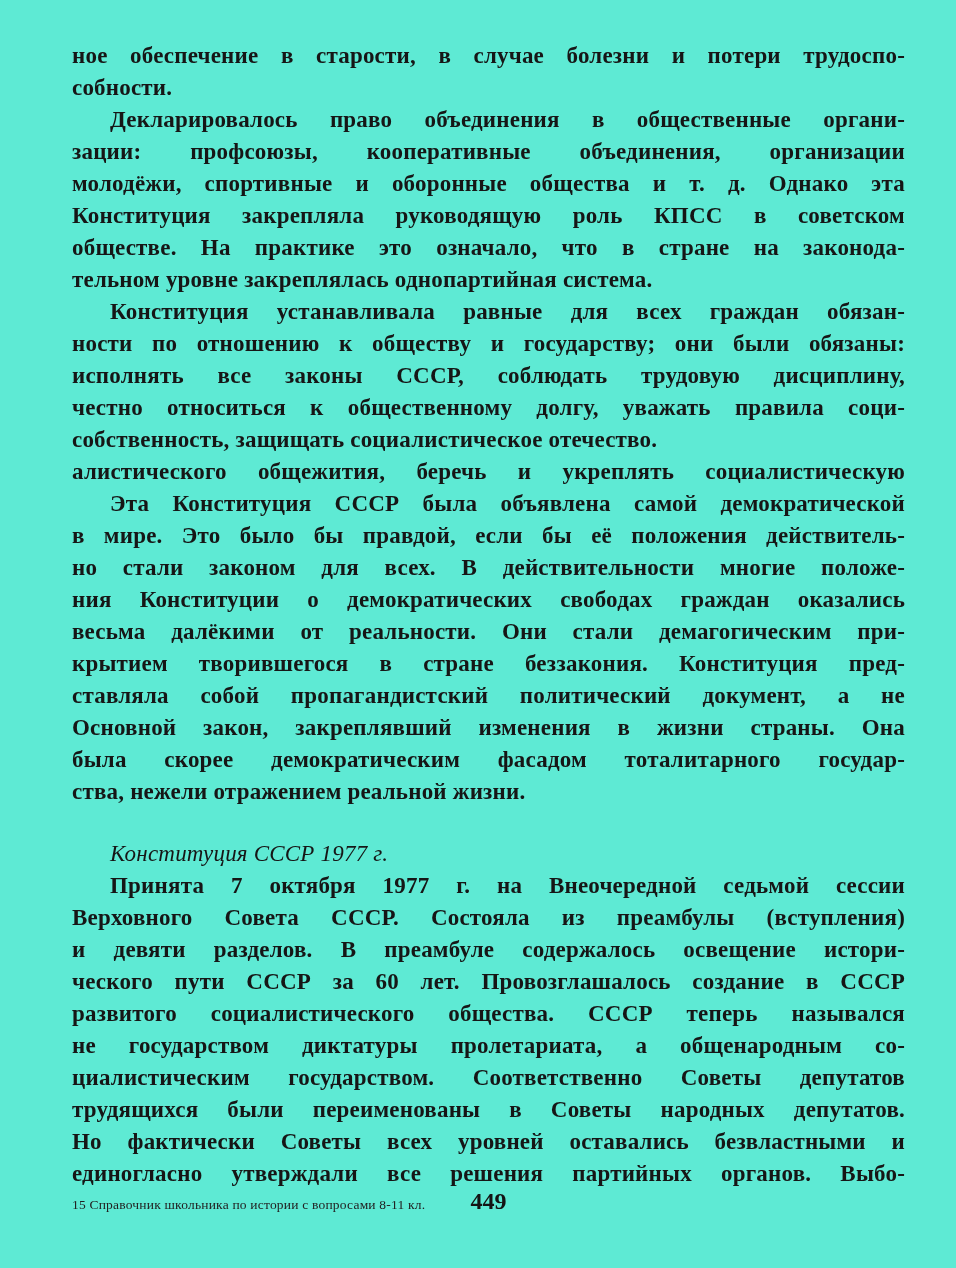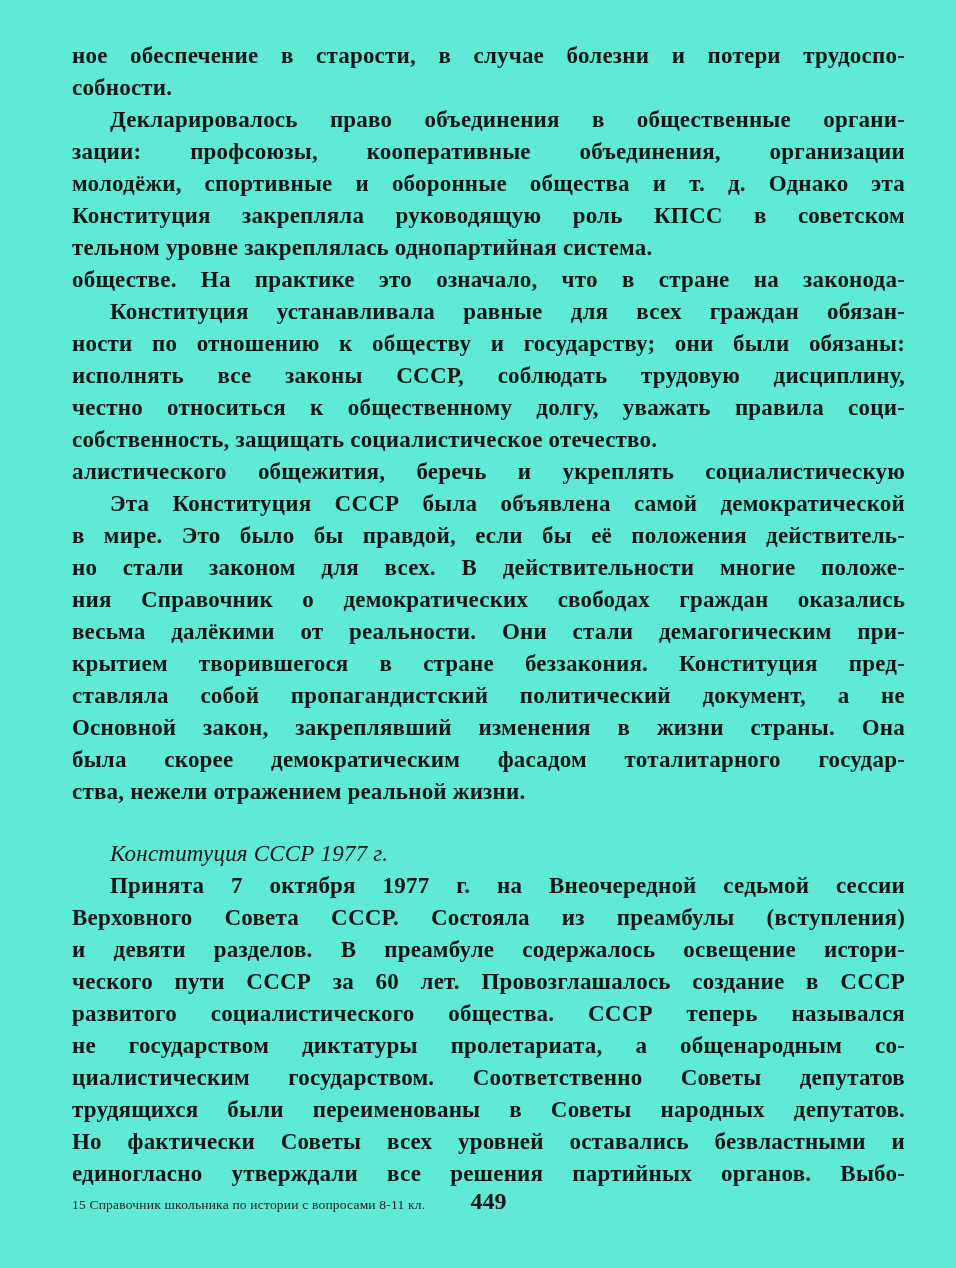--- a/index.html
+++ b/index.html
@@ -79,36 +79,36 @@
   <div class="text-block">
       <div class="para body">
         <div class="line">ное обеспечение в старости, в случае болезни и потери трудоспо-</div>
         <div class="line last">собности.</div>
       </div>
       <div class="para body">
         <div class="line ind">Декларировалось право объединения в общественные органи-</div>
         <div class="line">зации: профсоюзы, кооперативные объединения, организации</div>
         <div class="line">молодёжи, спортивные и оборонные общества и т. д. Однако эта</div>
         <div class="line">Конституция закрепляла руководящую роль КПСС в советском</div>
+        <div class="line">обществе. На практике это означало, что в стране на законода-</div>
         <div class="line last">тельном уровне закреплялась однопартийная система.</div>
-        <div class="line">обществе. На практике это означало, что в стране на законода-</div>
       </div>
       <div class="para body">
         <div class="line ind">Конституция устанавливала равные для всех граждан обязан-</div>
         <div class="line">ности по отношению к обществу и государству; они были обязаны:</div>
         <div class="line">исполнять все законы СССР, соблюдать трудовую дисциплину,</div>
         <div class="line">честно относиться к общественному долгу, уважать правила соци-</div>
         <div class="line last">собственность, защищать социалистическое отечество.</div>
         <div class="line">алистического общежития, беречь и укреплять социалистическую</div>
       </div>
       <div class="para body">
         <div class="line ind">Эта Конституция СССР была объявлена самой демократической</div>
         <div class="line">в мире. Это было бы правдой, если бы её положения действитель-</div>
         <div class="line">но стали законом для всех. В действительности многие положе-</div>
-        <div class="line">ния Справочник о демократических свободах граждан оказались</div>
+        <div class="line">ния Конституции о демократических свободах граждан оказались</div>
         <div class="line">весьма далёкими от реальности. Они стали демагогическим при-</div>
         <div class="line">крытием творившегося в стране беззакония. Конституция пред-</div>
         <div class="line">ставляла собой пропагандистский политический документ, а не</div>
         <div class="line">Основной закон, закреплявший изменения в жизни страны. Она</div>
         <div class="line">была скорее демократическим фасадом тоталитарного государ-</div>
         <div class="line last">ства, нежели отражением реальной жизни.</div>
       </div>
       <div class="para heading">
         <div class="line last ind">Конституция СССР 1977 г.</div>
       </div>

